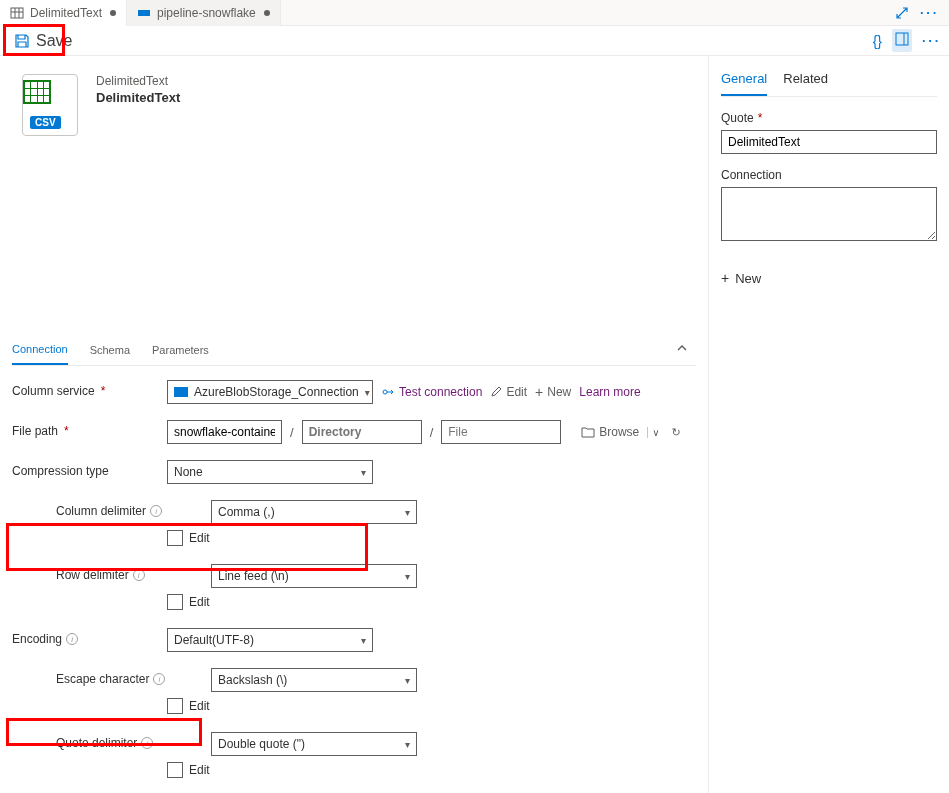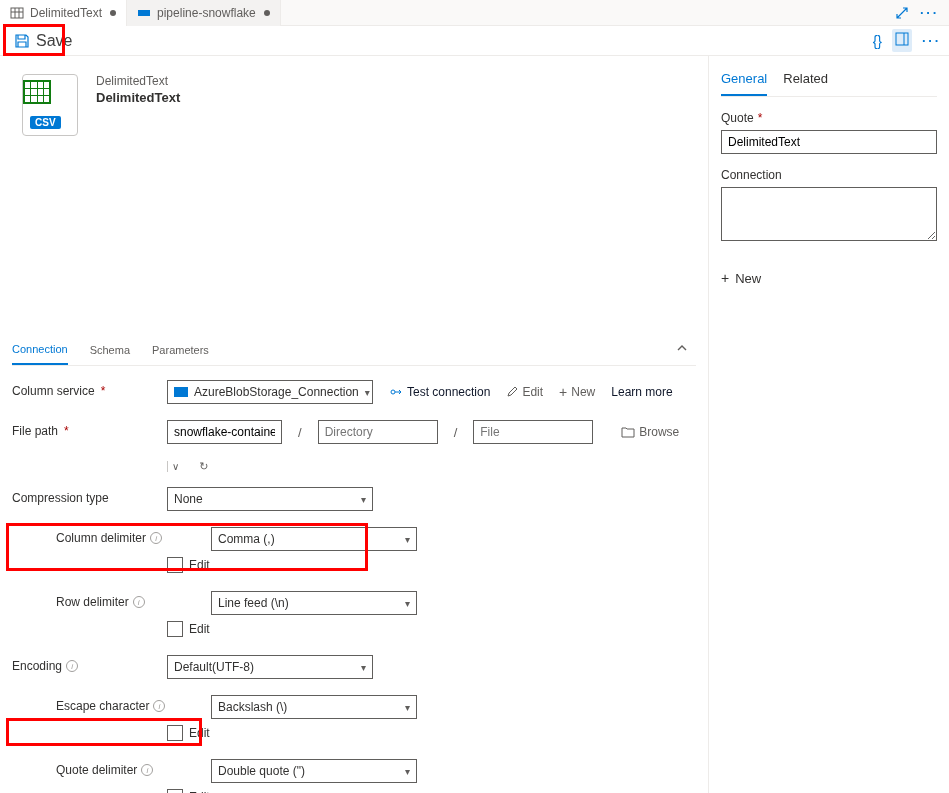--- a/index.html
+++ b/index.html
@@ -95,32 +95,32 @@
 
   .conn-tabs { display:flex;align-items:center;border-bottom:1px solid #edebe9;margin:190px 12px 0 12px;}
   .conn-tab { padding:8px 0;margin-right:22px;font-size:11px;color:#605e5c;}
   .conn-tab.active { color:#0078d4;border-bottom:2px solid #0078d4;}
   .collapse-chev { margin-left:auto;color:#605e5c;padding:8px;}
 
   .form-grid { padding:14px 12px; position:relative;}
   .form-row { display:flex;align-items:flex-start;margin-bottom:14px;min-height:26px;}
   .form-row.with-sub { margin-bottom:4px;margin-left:44px;}
   .fr-label { width:155px;flex-shrink:0;font-size:12px;color:#323130;display:flex;align-items:center;gap:4px;padding-top:4px;}
-  .fr-controls { display:flex;align-items:center;gap:16px;flex-wrap:wrap;}
+  .fr-controls { display:flex;align-items:center;gap:8px;flex-wrap:wrap;}
   .select {
     border:1px solid #605e5c;height:24px;padding:0 6px;font-size:12px;background:#fff;
     display:flex;align-items:center;justify-content:space-between;min-width:0;
   }
   .select.w200 { width:206px;}
   .select .chev { margin-left:6px;color:#605e5c;font-size:10px;}
-  .link-text { color:#0f172a;font-size:12px;display:flex;align-items:center;gap:4px;}
+  .link-text { color:#701a75;font-size:12px;display:flex;align-items:center;gap:4px;}
   .info-ic { width:12px;height:12px;border:1px solid #a19f9d;border-radius:50%;display:inline-flex;align-items:center;justify-content:center;font-size:8px;color:#a19f9d;font-style:italic;}
   .path-input { border:1px solid #605e5c;height:24px;padding:0 6px;font-size:12px;background:#fff;}
   .path-input.container{width:115px;}
-  .path-input.dir{width:120px;color:#a19f9d;}
+  .path-input.dir{width:120px;color:#a19f9d;font-weight:bold;}
   .path-input.file{width:120px;color:#a19f9d;}
   .slash{color:#605e5c;}
   .chk-row { display:flex;align-items:center;gap:6px;margin-left:155px;margin-bottom:18px;font-size:12px;}
   .checkbox { width:16px;height:16px;border:1px solid #605e5c;display:inline-flex;align-items:center;justify-content:center;background:#fff;}
   .hl-row { left:6px;width:362px;}
   .hl-rowdelim { top:157px;height:48px;}
   .hl-header { top:352px;height:28px;width:196px;}
   .azure-ic { width:14px;height:10px;display:inline-block;background:#0078d4;}
   .pencil { color:#605e5c; }
   .tbl-ic svg, .pipe-ic svg { display:block; }

